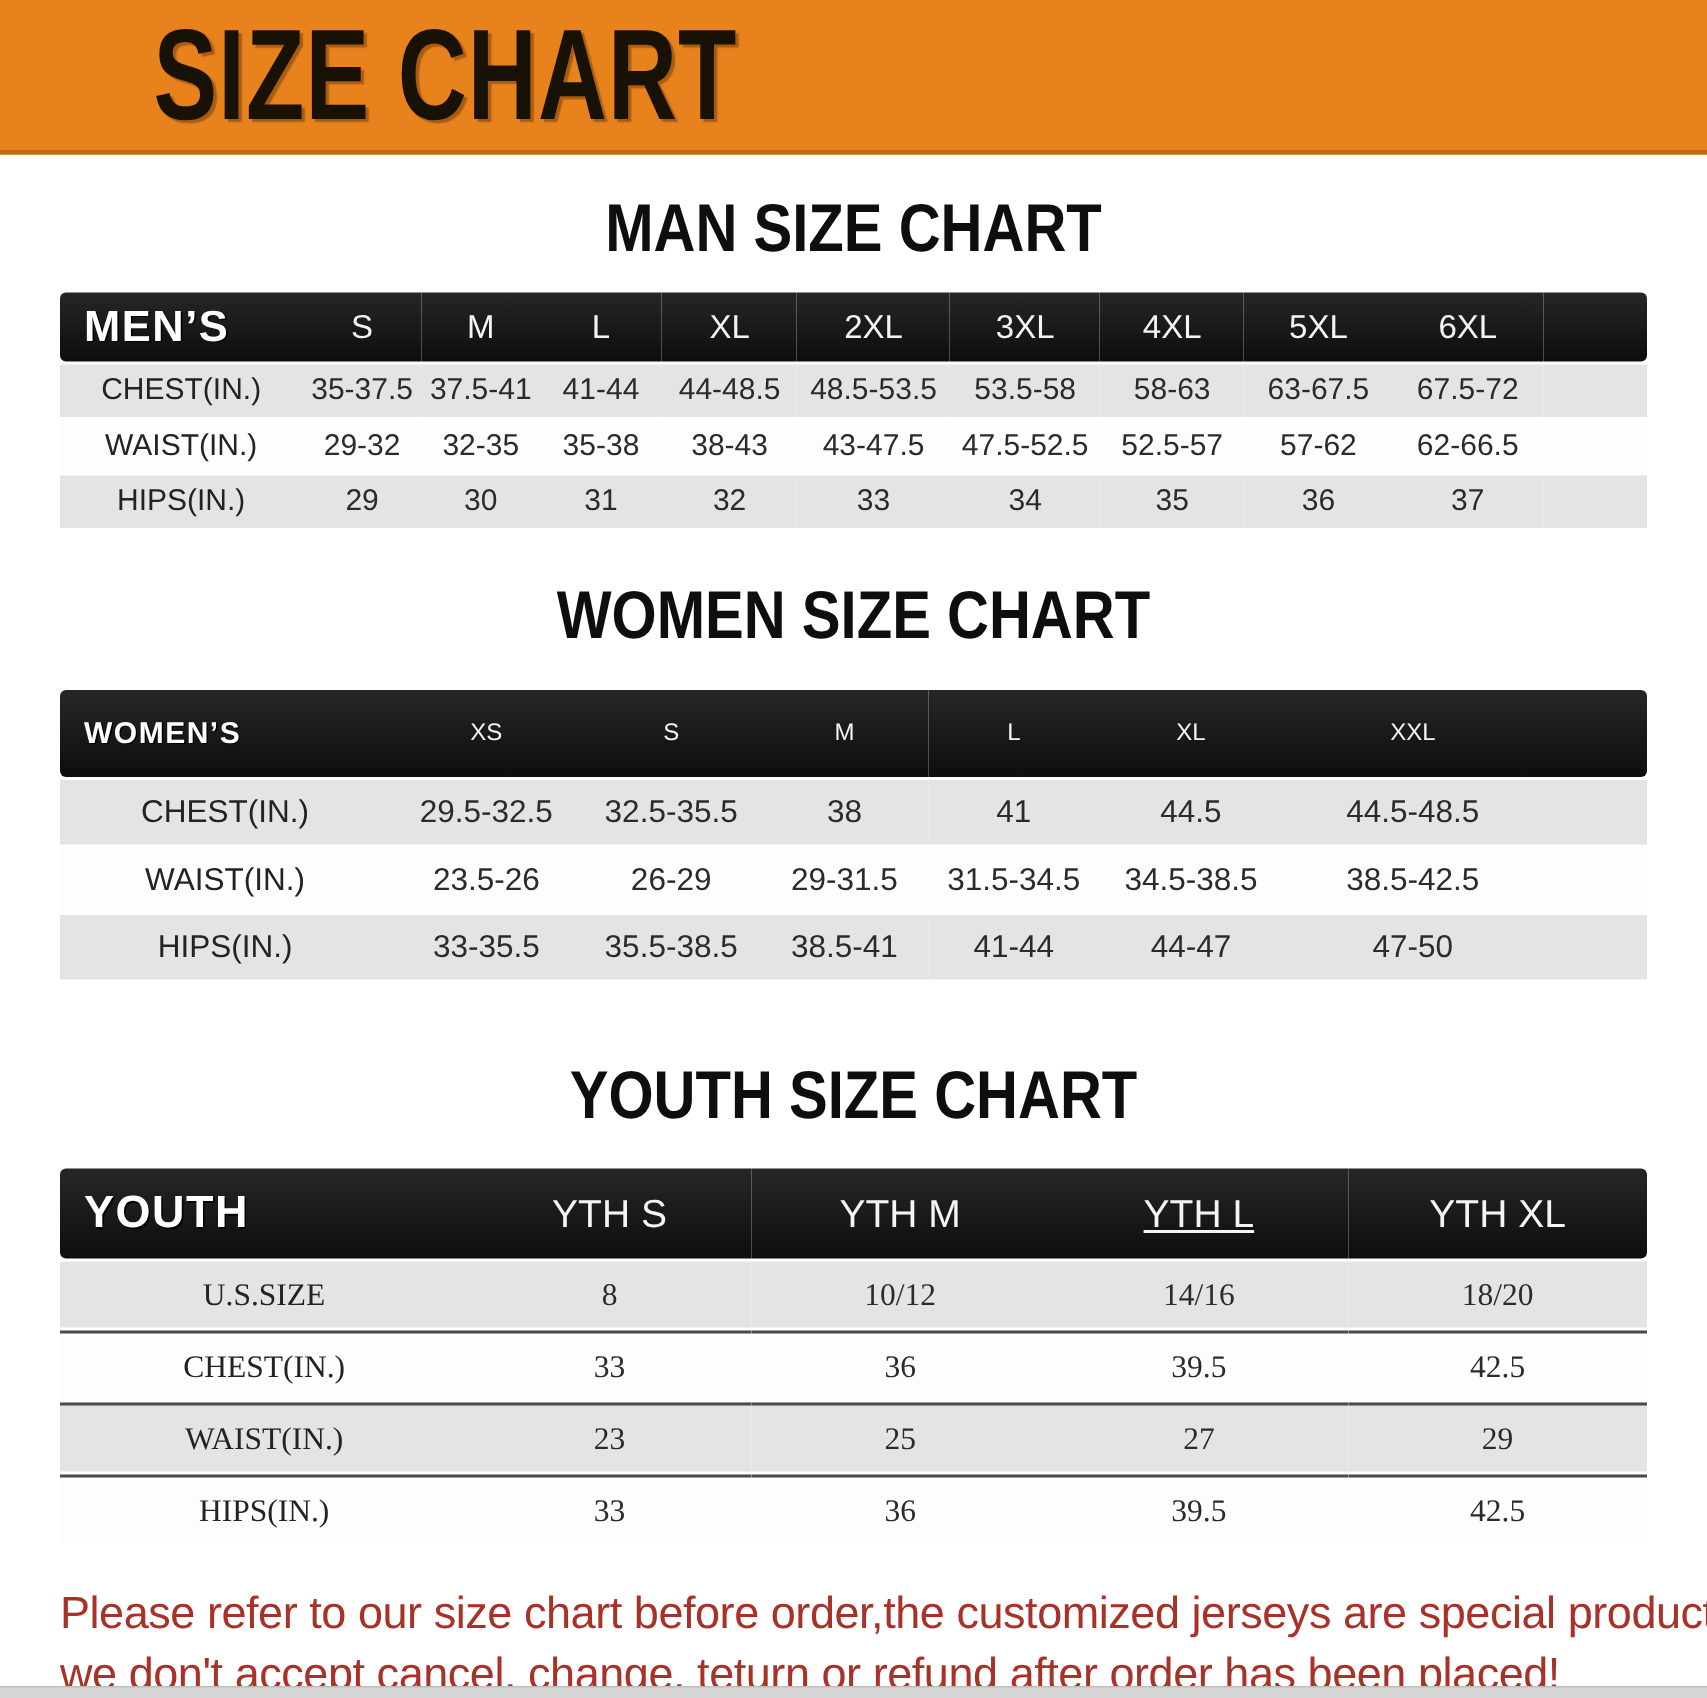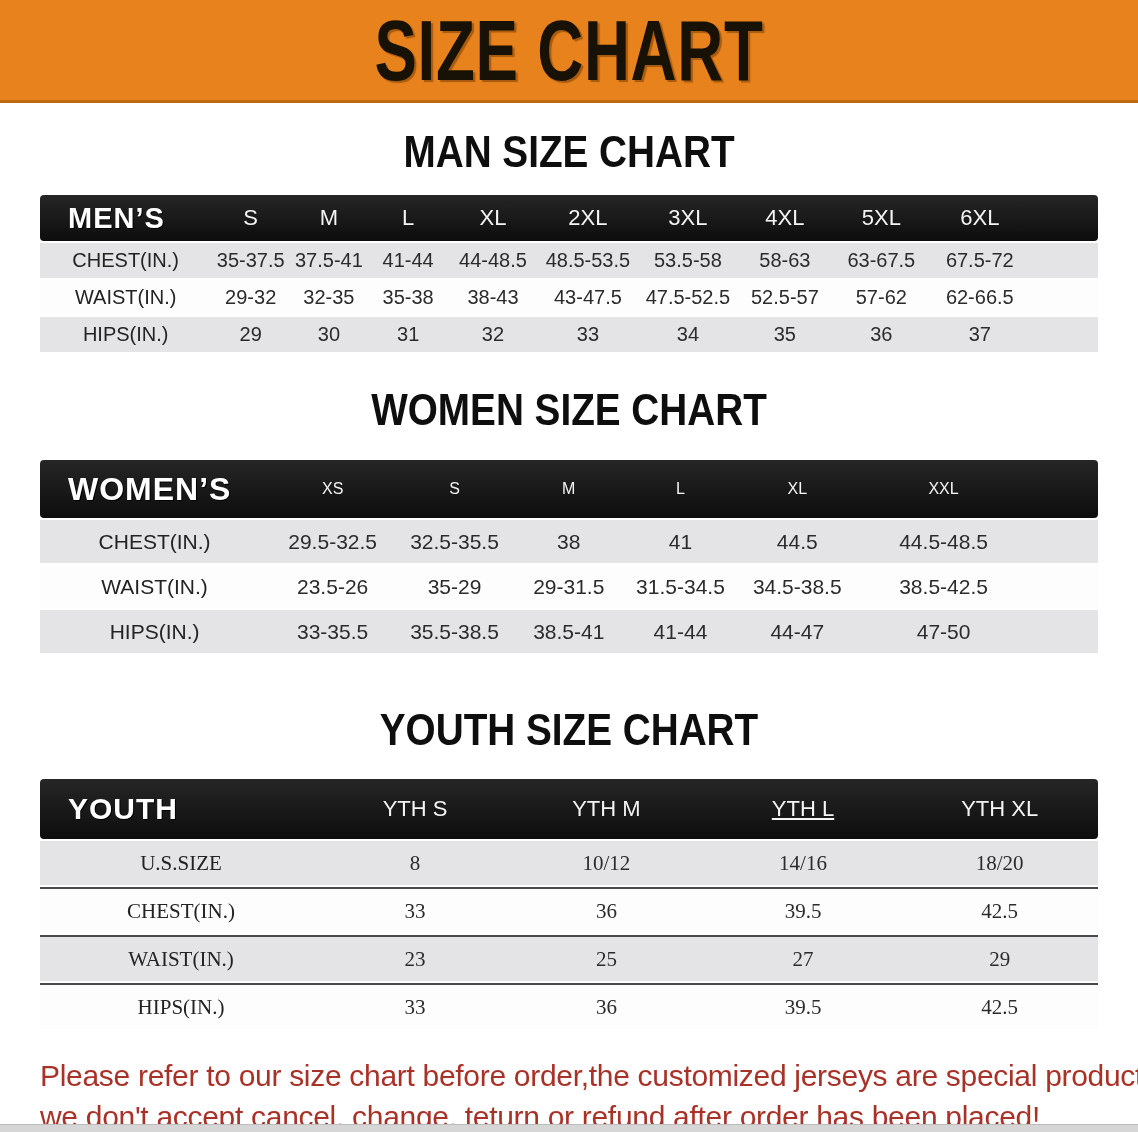--- a/index.html
+++ b/index.html
@@ -4,21 +4,21 @@
 <style>
   html,body{margin:0;padding:0;}
   body{
     width:1138px;height:1132px;position:relative;overflow:hidden;
     background:#ffffff;font-family:"Liberation Sans",sans-serif;
   }
 
   
   .banner{
     height:100px;background:#E8821C;border-bottom:3px solid #BE6A10;
-    display:flex;align-items:center;justify-content:center;
+    display:flex;align-items:center;padding-left:34px;
   }
   .banner h1{
     margin:0;font-size:86px;line-height:86px;font-weight:bold;
     color:#171106;letter-spacing:1px;
     transform:scaleX(0.74);transform-origin:center;
     text-shadow:3px 2px 1px rgba(90,45,0,0.45);
     white-space:nowrap;
   }
 
   
@@ -40,21 +40,21 @@
   .women-section table.size-table{margin-top:25px;}
   .youth-section table.size-table{margin-top:24px;}
 
   thead th{
     background:linear-gradient(#262626,#0d0d0d);
     color:#f4f4f4;font-weight:normal;text-align:center;
     overflow:hidden;white-space:nowrap;
   }
   thead th.label-cell{
     text-align:left;font-weight:bold;letter-spacing:1px;
-    padding-left:28px;color:#ffffff;
+    padding-left:16px;color:#ffffff;
     border-top-left-radius:4px;border-bottom-left-radius:4px;
     text-shadow:1px 1px 0 #000;
   }
   thead th.spacer-cell,tbody td.spacer-cell{background:transparent;}
   thead th:last-child{border-top-right-radius:4px;border-bottom-right-radius:4px;}
   thead th.spacer-cell{background:linear-gradient(#262626,#0d0d0d);}
 
   tbody td{
     text-align:center;color:#2b2b2b;white-space:nowrap;overflow:hidden;
   }
@@ -73,33 +73,33 @@
   .mens th:nth-child(5){width:8.6%;}
   .mens th:nth-child(6){width:9.8%;}
   .mens th:nth-child(7){width:9.6%;}
   .mens th:nth-child(8){width:9.2%;}
   .mens th:nth-child(9){width:9.5%;}
   .mens th:nth-child(10){width:9.6%;margin-top:40px;}
   .mens th:nth-child(11){width:6.6%;}
 
   
   .womens thead th{height:56px;font-size:16px;}
-  .womens thead th.label-cell{font-size:32px;}
+  .womens thead th.label-cell{font-size:20px;}
   .womens tbody td{height:41px;font-size:21px;}
   .womens th:nth-child(1){width:19.8%;}
   .womens th:nth-child(2){width:12.3%;}
   .womens th:nth-child(3){width:11.3%;}
   .womens th:nth-child(4){width:10.8%;}
   .womens th:nth-child(5){width:10.8%;}
   .womens th:nth-child(6){width:11.8%;}
   .womens th:nth-child(7){width:16.6%;}
   .womens th:nth-child(8){width:6.6%;}
 
   
-  .youth thead th{height:58px;font-size:22px;}
+  .youth thead th{height:58px;font-size:26px;}
   .youth thead th.label-cell{font-size:30px;}
   .youth tbody td{height:42px;font-size:21px;font-family:Liberation Serif, serif;}
   .youth tbody tr + tr td{border-top:2px solid #4a4a4a;}
   .youth th:nth-child(1){width:21.2%;margin-left:20px;}
   .youth th:nth-child(2){width:15.6%;}
   .youth th:nth-child(3){width:16.5%;}
   .youth th:nth-child(4){width:16.5%;text-decoration:underline;}
   .youth th:nth-child(5){width:16.5%;}
   .youth th:nth-child(6){width:13.7%;}
 
@@ -206,21 +206,21 @@
           <td class="value-cell">32.5-35.5</td>
           <td class="value-cell">38</td>
           <td class="value-cell">41</td>
           <td class="value-cell">44.5</td>
           <td class="value-cell">44.5-48.5</td>
           <td class="spacer-cell"></td>
         </tr>
         <tr>
           <td class="row-label">WAIST(IN.)</td>
           <td class="value-cell">23.5-26</td>
-          <td class="value-cell">35-29</td>
+          <td class="value-cell">26-29</td>
           <td class="value-cell">29-31.5</td>
           <td class="value-cell">31.5-34.5</td>
           <td class="value-cell">34.5-38.5</td>
           <td class="value-cell">38.5-42.5</td>
           <td class="spacer-cell"></td>
         </tr>
         <tr>
           <td class="row-label">HIPS(IN.)</td>
           <td class="value-cell">33-35.5</td>
           <td class="value-cell">35.5-38.5</td>

